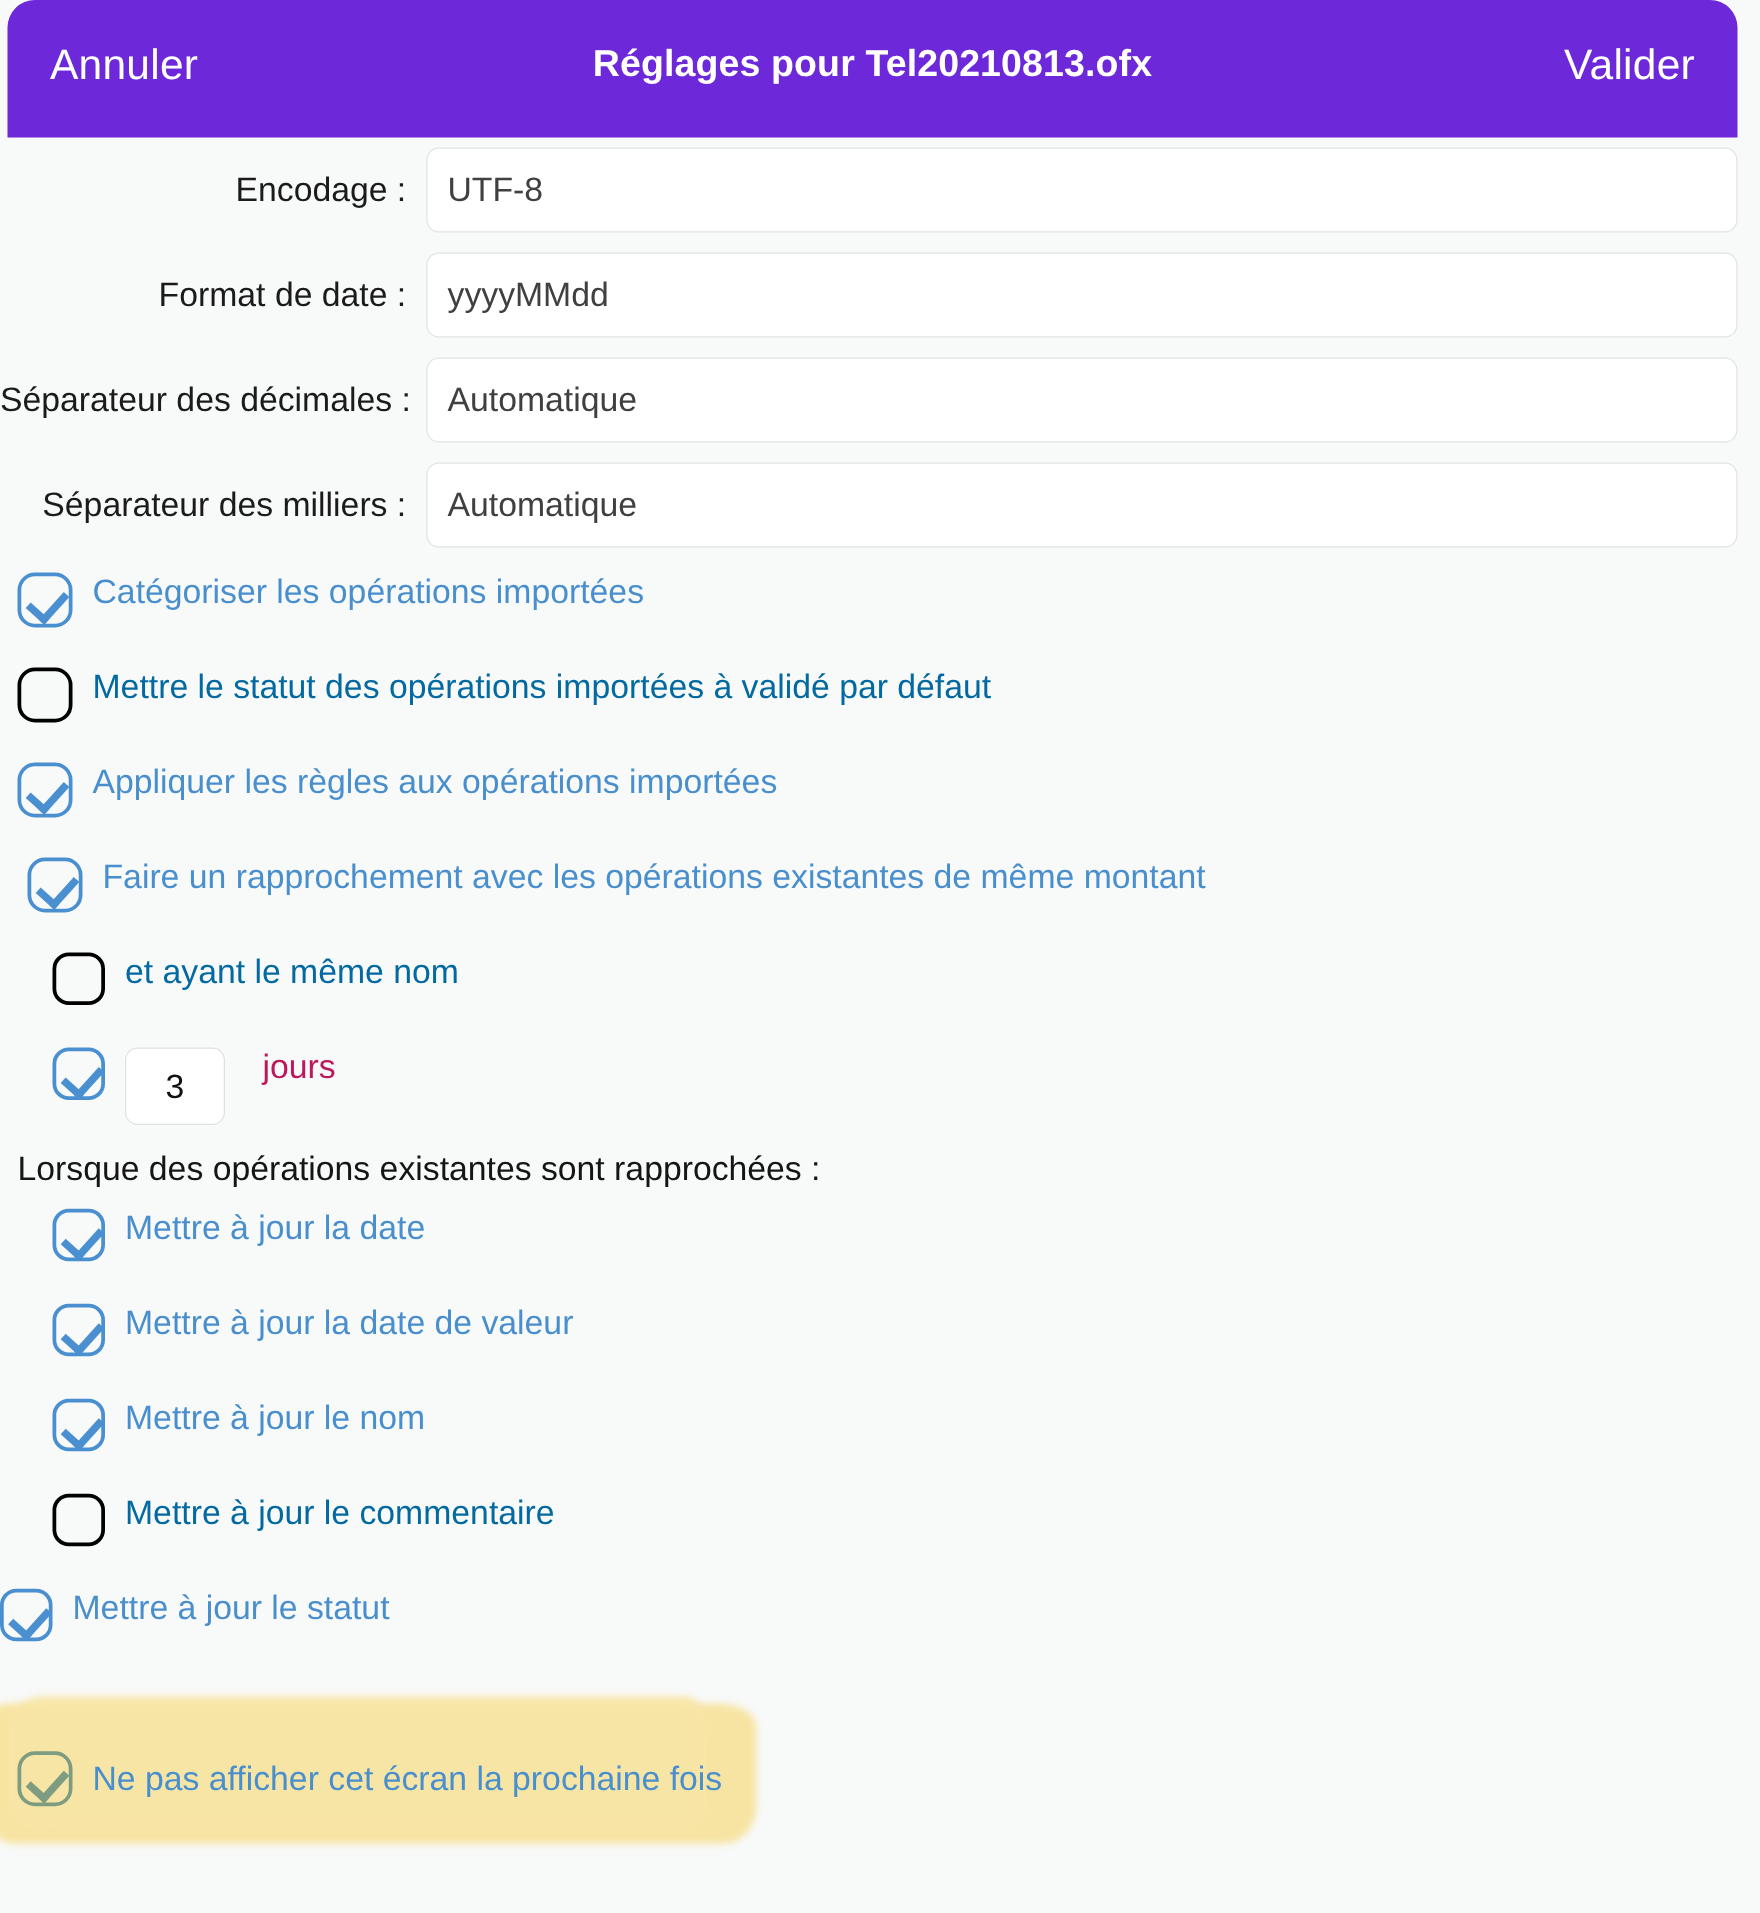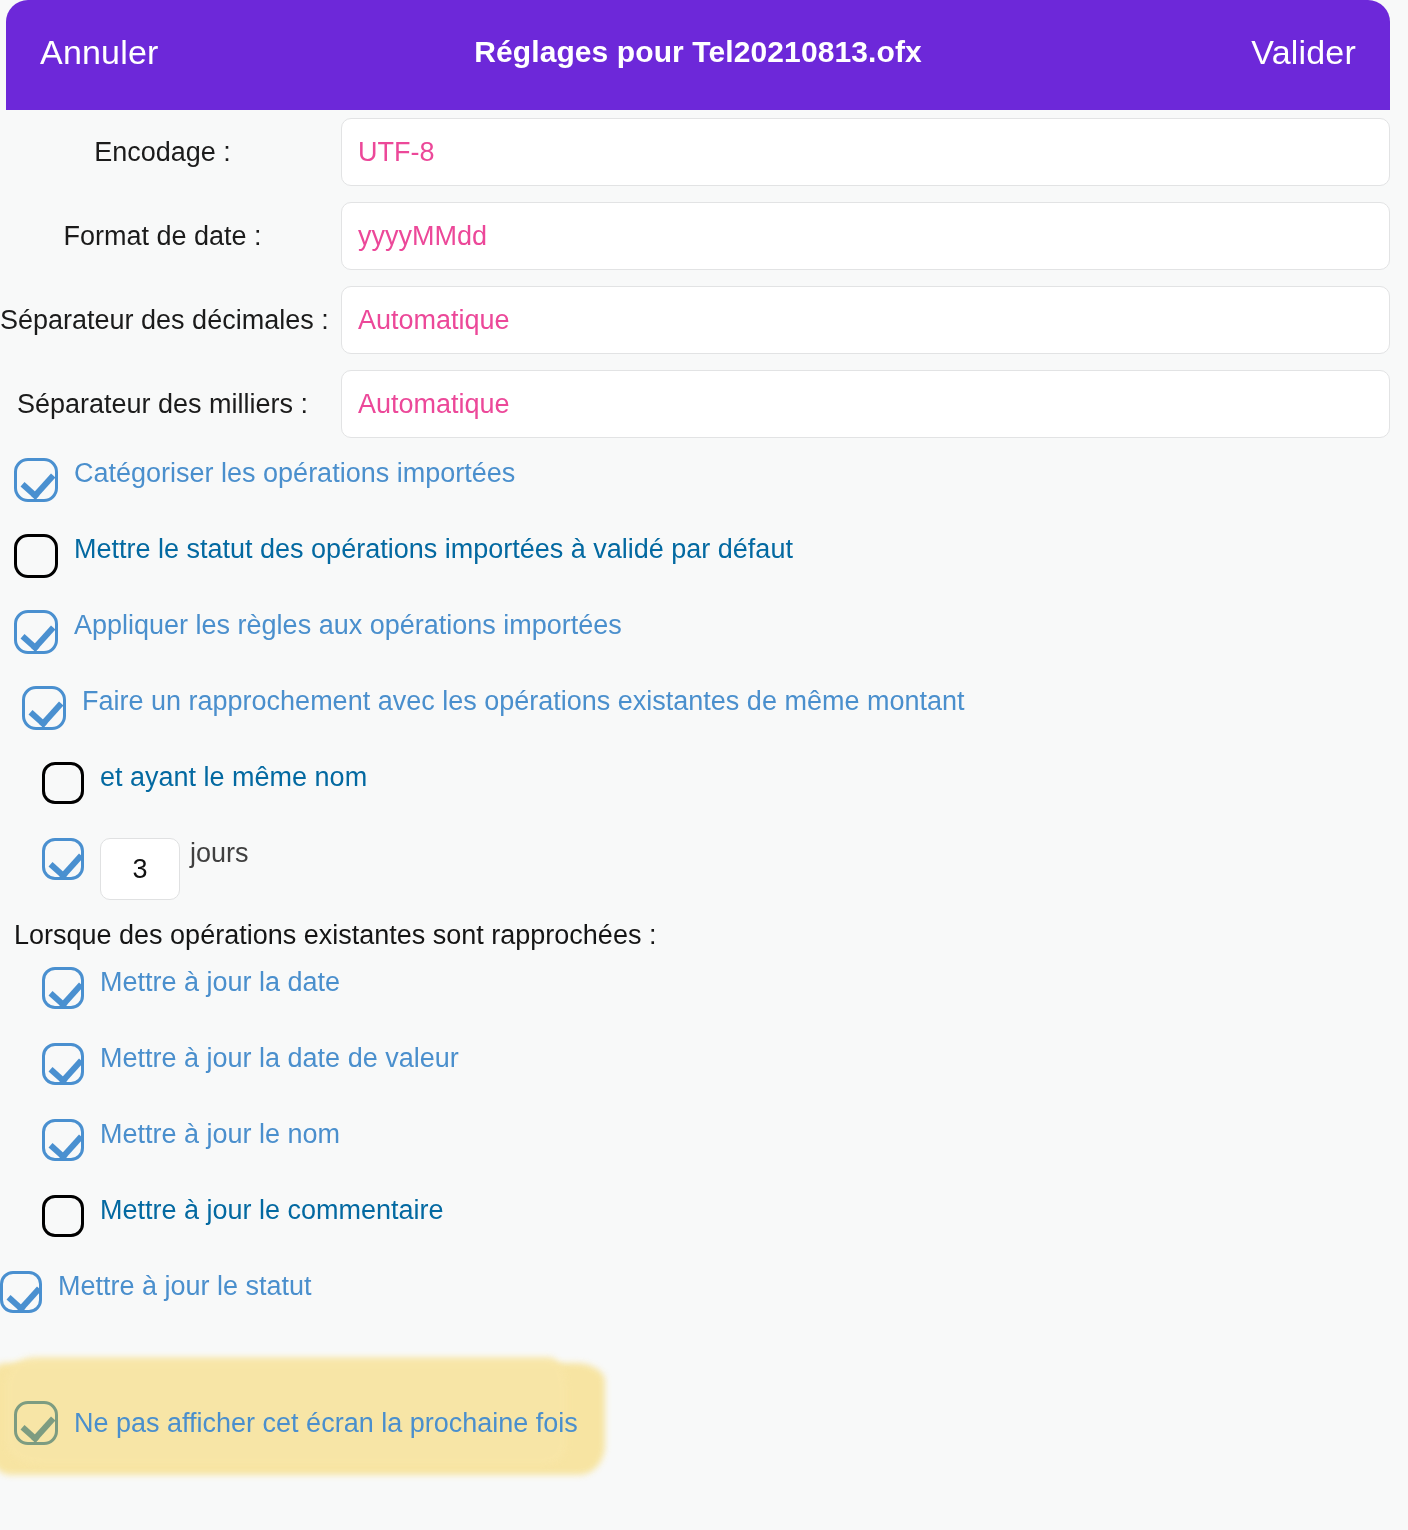--- a/index.html
+++ b/index.html
@@ -57,38 +57,38 @@
     width: 1408px;
   }
   .frow {
     position: relative;
     height: 84px;
     display: flex;
     align-items: center;
   }
   .frow .flabel {
     width: 325px;
-    text-align: center;
+    text-align: right;
     padding-right: 0px;
     font-size: 27px;
     color: #1b1b1b;
     white-space: nowrap;
   }
   .frow .ffield {
     margin-left: 16px;
     width: 1049px;
     height: 68px;
     background: #ffffff;
     border: 1px solid #e2e3e4;
     border-radius: 10px;
     display: flex;
     align-items: center;
     padding: 0 16px;
     font-size: 27px;
-    color: #ec4899;
+    color: #404040;
   }
 
   
   .cbrow {
     position: relative;
     display: flex;
     align-items: flex-start;
     height: 76px;
   }
   .cbox {
@@ -134,23 +134,23 @@
     border: 1px solid #e0e1e2;
     border-radius: 10px;
     display: flex;
     align-items: center;
     justify-content: center;
     font-size: 27px;
     color: #111;
     margin-left: 16px;
   }
   .unitlabel {
-    margin-left: 10px;
-    font-size: 27px;
-    color: #404040;
+    margin-left: 30px;
+    font-size: 27px;
+    color: #be185d;
   }
 
   .sectionline {
     font-size: 27px;
     color: #151515;
     padding-left: 14px;
   }
 
   
   .hl-wrap {

